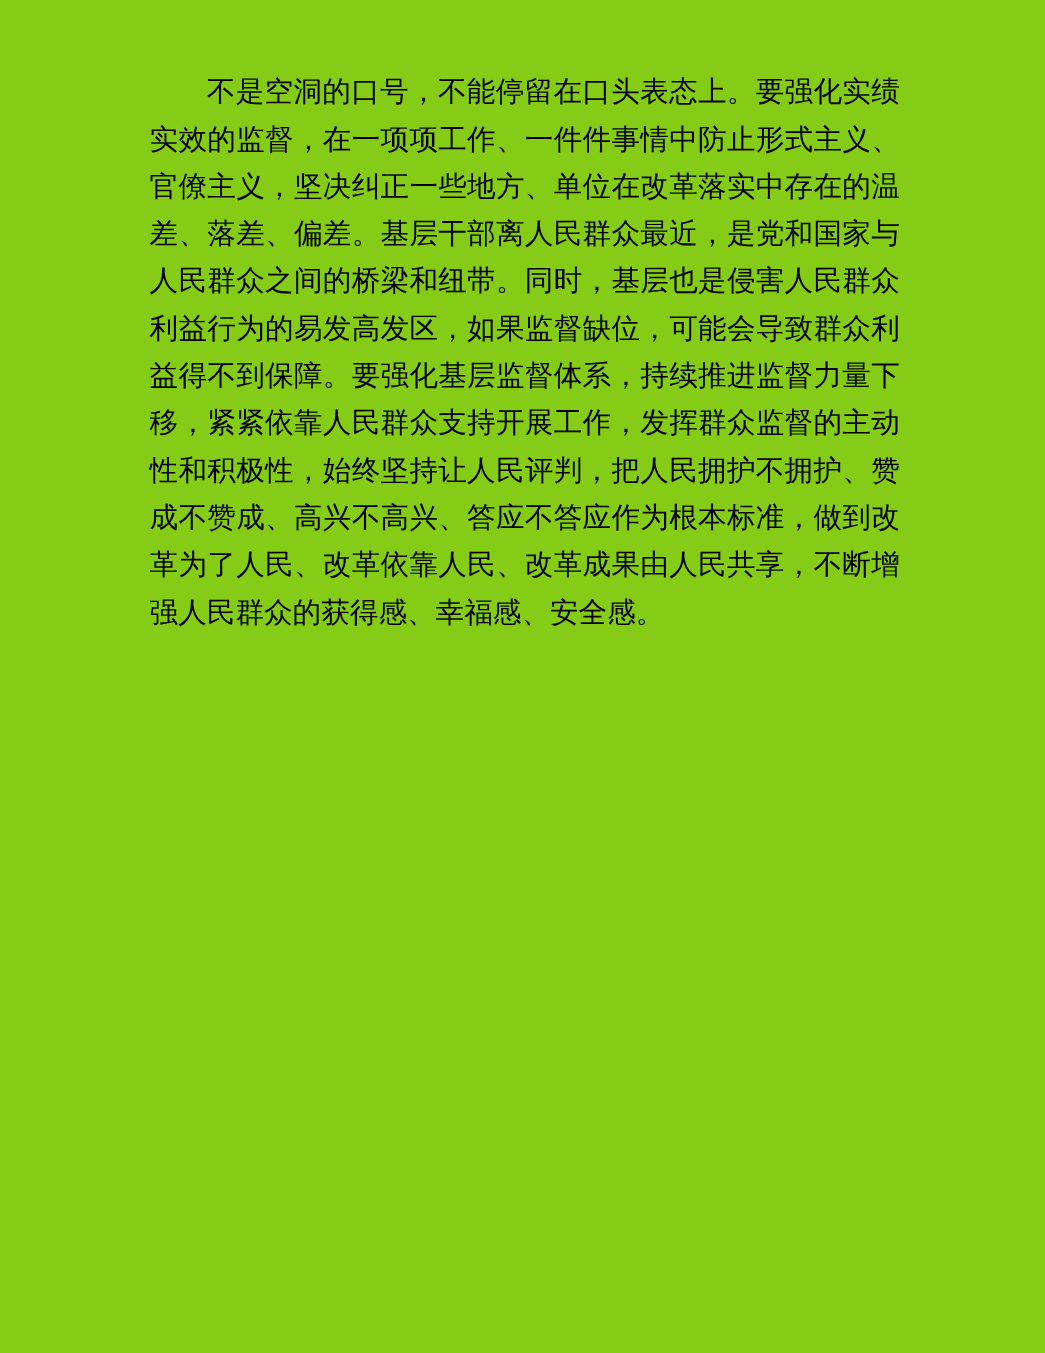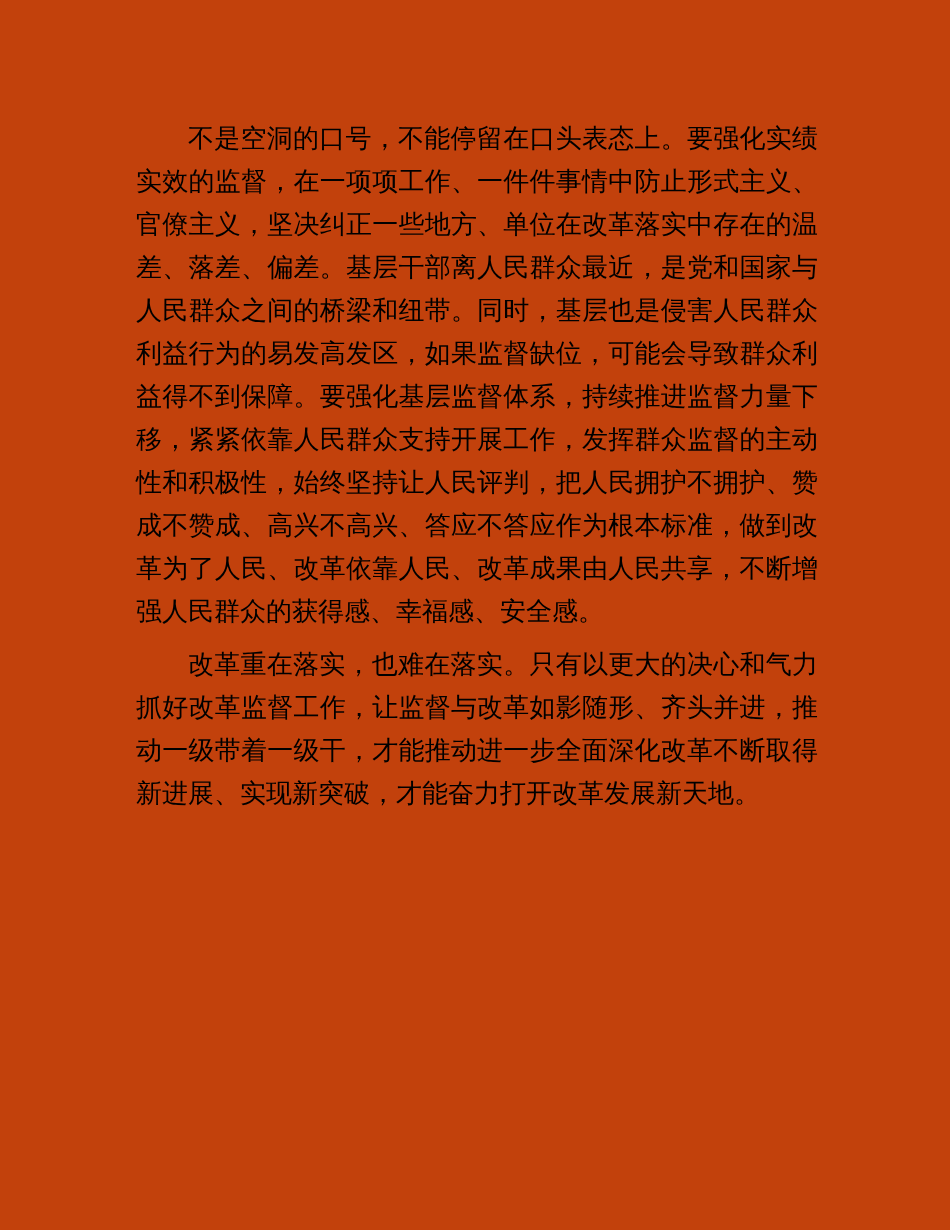--- a/index.html
+++ b/index.html
@@ -11,22 +11,22 @@
     height: 1230px;
     background: #ffffff;
     font-family: "DejaVu Sans", "Liberation Sans", sans-serif;
     color: #000000;
     overflow: hidden;
   }
   .doc-page {
     box-sizing: border-box;
     width: 950px;
     height: 1230px;
-    padding: 117px 132px 0 136px;
-    background: #c2410c;
+    padding: 63px 132px 0 136px;
+    background: #84cc16;
   }
   .doc-page p {
     margin: 0 0 10px 0;
     font-size: 26px;
     line-height: 43px;
     font-weight: 400;
     letter-spacing: 0;
   }
   .body-para {
     text-indent: 2em;
@@ -36,14 +36,13 @@
   .meta-line {
     text-indent: 2em;
     text-align: left;
   }
 </style>
 </head>
 <body>
 
 <div class="doc-page">
   <p class="body-para">不是空洞的口号，不能停留在口头表态上。要强化实绩实效的监督，在一项项工作、一件件事情中防止形式主义、官僚主义，坚决纠正一些地方、单位在改革落实中存在的温差、落差、偏差。基层干部离人民群众最近，是党和国家与人民群众之间的桥梁和纽带。同时，基层也是侵害人民群众利益行为的易发高发区，如果监督缺位，可能会导致群众利益得不到保障。要强化基层监督体系，持续推进监督力量下移，紧紧依靠人民群众支持开展工作，发挥群众监督的主动性和积极性，始终坚持让人民评判，把人民拥护不拥护、赞成不赞成、高兴不高兴、答应不答应作为根本标准，做到改革为了人民、改革依靠人民、改革成果由人民共享，不断增强人民群众的获得感、幸福感、安全感。</p>
-  <p class="body-para">改革重在落实，也难在落实。只有以更大的决心和气力抓好改革监督工作，让监督与改革如影随形、齐头并进，推动一级带着一级干，才能推动进一步全面深化改革不断取得新进展、实现新突破，才能奋力打开改革发展新天地。</p>
 </div>
 
 </body></html>

